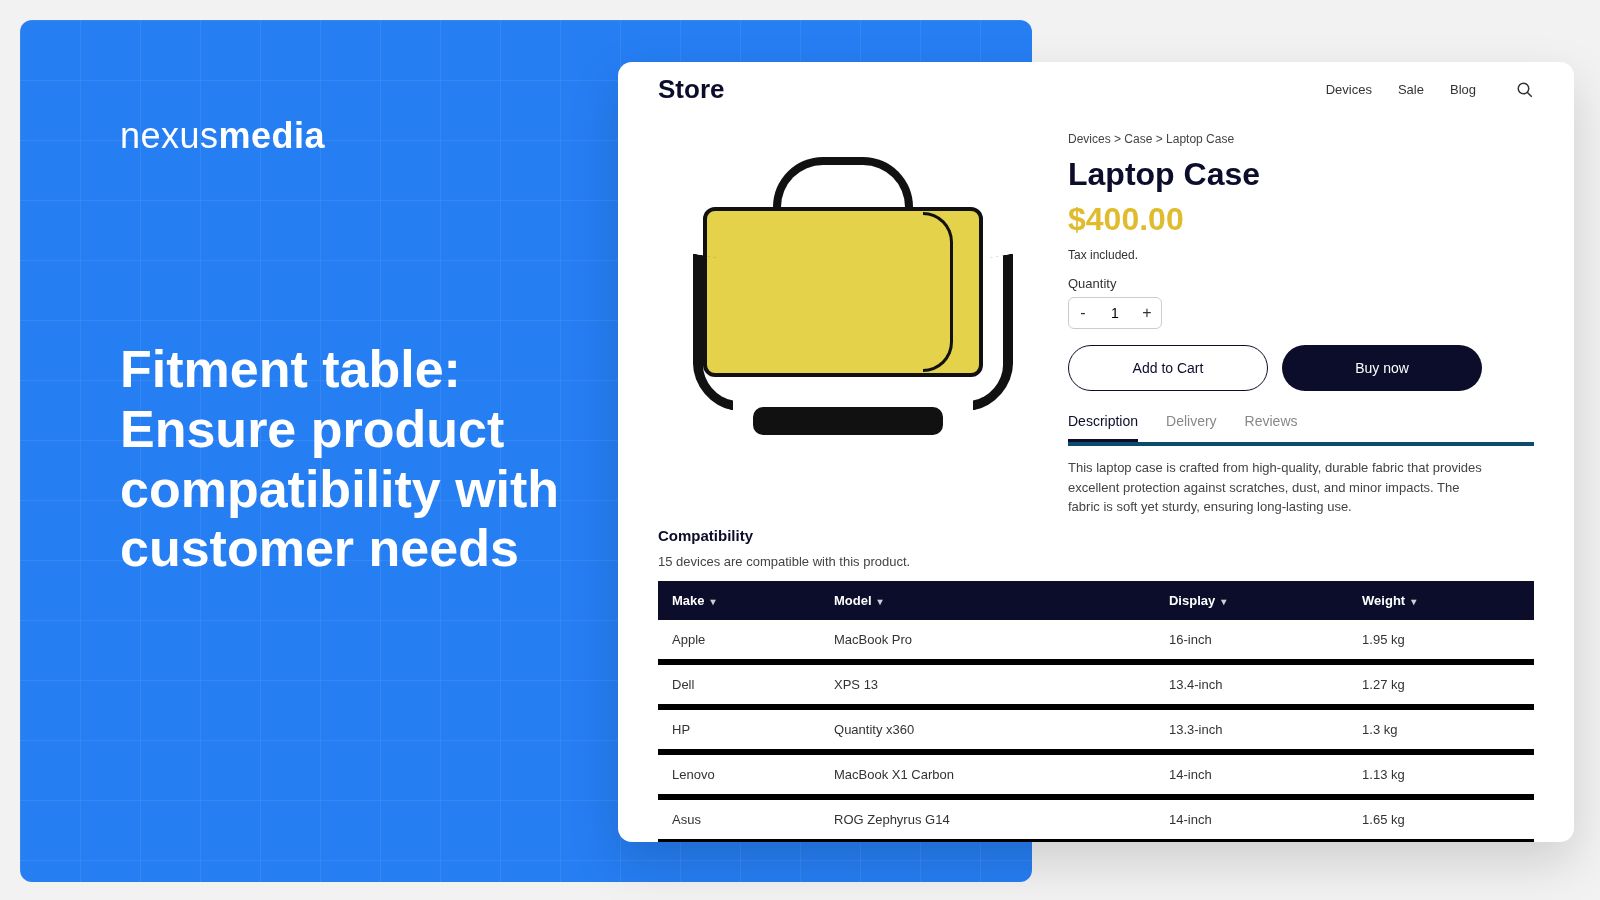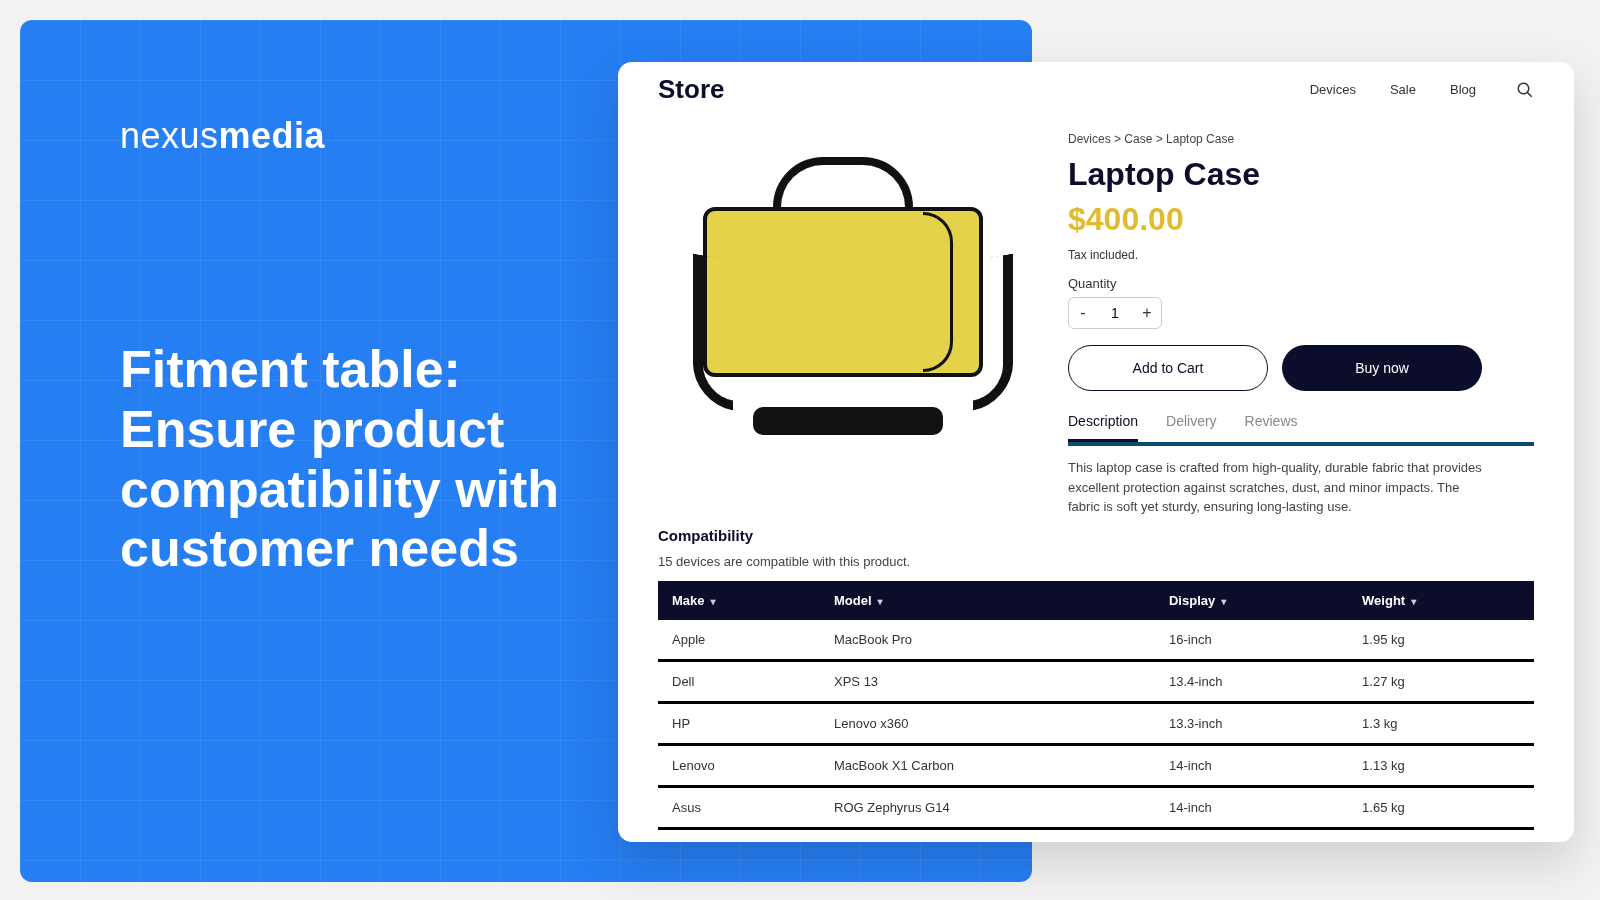--- a/index.html
+++ b/index.html
@@ -16,21 +16,21 @@
   }
   .brand { position:absolute; left:100px; top:95px; color:#fff; font-size:36px; letter-spacing:0.5px; }
   .brand .thin { font-weight:300; }
   .brand .bold { font-weight:700; }
   .headline { position:absolute; left:100px; top:320px; color:#fff; font-size:52px; font-weight:700; line-height:1.15; max-width:480px;}
 
   
   .store { position:absolute; left:618px; top:62px; width:956px; height:780px; background:#fff; border-radius:14px; box-shadow:0 20px 50px rgba(0,0,0,0.15); overflow:hidden; }
   .store-header { display:flex; align-items:center; padding:12px 40px; }
   .store-name { font-size:26px; font-weight:800; color:#0b0d2a; }
-  .nav { margin-left:auto; display:flex; gap:34px; font-size:13px; color:#333; margin-right:40px;}
+  .nav { margin-left:auto; display:flex; gap:26px; font-size:13px; color:#333; margin-right:40px;}
   .nav span { cursor:pointer; }
   .search-icon { width:18px; height:18px; }
   .search-icon svg { width:18px; height:18px; stroke:#333; stroke-width:2; fill:none; }
 
   .content { display:flex; padding:10px 40px 0 40px; gap:30px; }
   .gallery { width:380px; height:330px; display:flex; align-items:center; justify-content:center; }
 
   
   .bag-wrap { position:relative; width:310px; height:270px; }
   .handle { position:absolute; left:80px; top:0; width:140px; height:50px; border:8px solid #111; border-bottom:none; border-radius:60px 60px 0 0; }
@@ -58,21 +58,21 @@
   .tabs .active { color:#0b0d2a; border-bottom:3px solid #0b0d2a; font-weight:500;}
   .desc { font-size:13px; color:#444; line-height:1.5; max-width:420px;}
 
   .compat { padding:10px 40px 0 40px; }
   .compat h3 { font-size:15px; font-weight:700; color:#0b0d2a; margin-bottom:10px;}
   .compat-note{ font-size:13px; color:#444; margin-bottom:12px;}
   table { width:100%; border-collapse:collapse; font-size:13px;}
   thead { background:#0b0d2a; color:#fff;}
   th { text-align:left; padding:12px 14px; font-weight:600; font-size:13px;}
   th .chev { display:inline-block; margin-left:6px; font-size:10px; opacity:.8;}
-  td { padding:12px 14px; border-bottom:3px solid #000000; color:#333;}
+  td { padding:12px 14px; border-bottom:6px solid #000000; color:#333;}
 </style>
 </head>
 <body>
 
 <div class="stage">
   <div class="blue-panel">
     <div class="blue-grid"></div>
     <div class="brand">
       <span class="thin">nexus</span><span class="bold">media</span>
     </div>
@@ -151,21 +151,21 @@
               <td>1.95 kg</td>
             </tr>
             <tr>
               <td>Dell</td>
               <td>XPS 13</td>
               <td>13.4-inch</td>
               <td>1.27 kg</td>
             </tr>
             <tr>
               <td>HP</td>
-              <td>Lenovo x360</td>
+              <td>Quantity x360</td>
               <td>13.3-inch</td>
               <td>1.3 kg</td>
             </tr>
             <tr>
               <td>Lenovo</td>
               <td>MacBook X1 Carbon</td>
               <td>14-inch</td>
               <td>1.13 kg</td>
             </tr>
             <tr>

